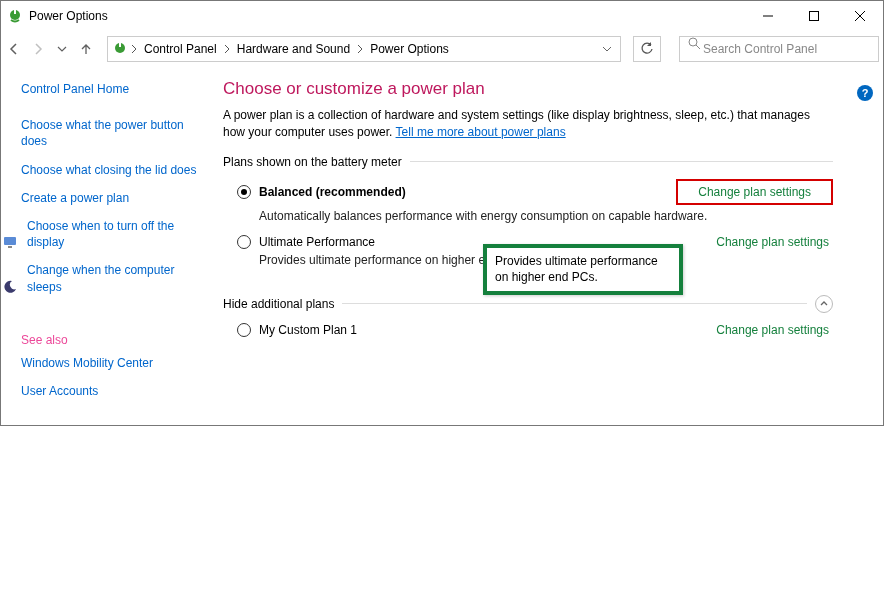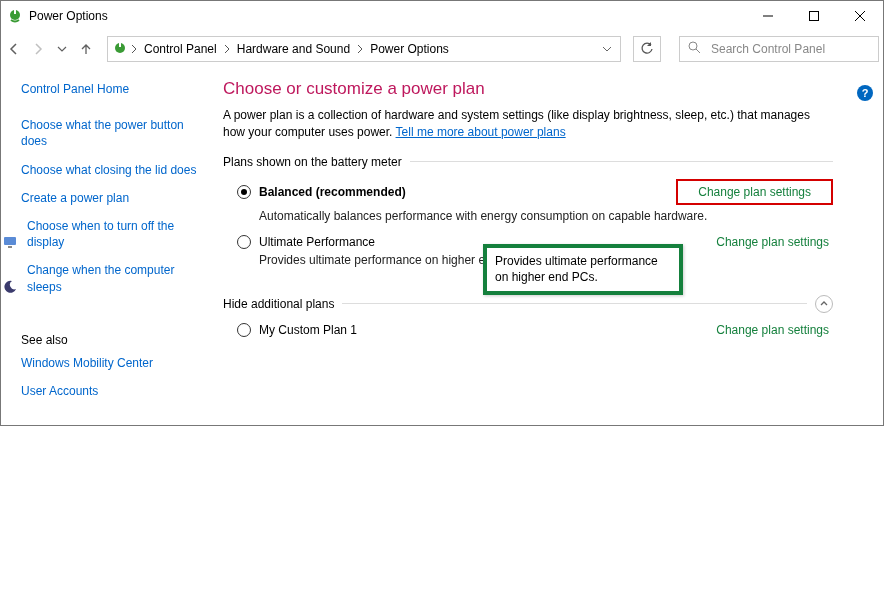--- a/index.html
+++ b/index.html
@@ -15,31 +15,31 @@
   
   .navbar { height: 36px; display: flex; align-items: center; padding: 0 4px; gap: 6px; }
   .nav-arrow { width: 18px; height: 18px; display: flex; align-items: center; justify-content: center; color: #606060; }
   .nav-arrow.disabled { color: #c0c0c0; }
   .addr-box { flex: 1; height: 26px; border: 1px solid #ccc; display: flex; align-items: center; padding: 0 4px; gap: 2px; margin-left: 6px; }
   .crumb { padding: 2px 4px; display: flex; align-items: center; gap: 2px; }
   .crumb-sep { color: #555; display:inline-flex; }
   .addr-right { margin-left: auto; display: flex; align-items: center; gap: 0; }
   .addr-drop { width: 18px; height: 24px; display: flex; align-items: center; justify-content: center; color: #666; }
   .refresh-btn { width: 28px; height: 26px; border:1px solid #ccc; display: flex; align-items: center; justify-content: center; margin-left: 6px; }
-  .search-box { width: 200px; height: 26px; border: 1px solid #ccc; display: flex; align-items: center; padding: 0 8px; gap: 8px; color: #777; margin-left: 12px; }
+  .search-box { width: 200px; height: 26px; border: 1px solid #ccc; display: flex; padding: 0 8px; color: #777; margin-left: 12px; }
   .search-box input { border: none; outline: none; width: 100%; font-size: 12px; color: #333; }
   .search-box input::placeholder { color: #888; }
   
   .body { display: flex; height: calc(100% - 66px); position: relative; }
   .sidebar { width: 210px; padding: 14px 10px 14px 20px; }
   .side-link { color: #0066cc; margin-bottom: 12px; font-size: 12px; line-height: 1.35; cursor: pointer; }
   .side-link.with-icon { display: flex; gap: 6px; align-items: flex-end; }
   .side-icon-slot { width: 16px; height: 16px; flex-shrink:0; display:flex; align-items:center; justify-content:center; margin-left:-19px; margin-right:3px;}
   .see-also { position: absolute; bottom: 14px; left: 20px; }
-  .see-also-header { color: #000000; font-size: 12px; margin-bottom: 8px; }
+  .see-also-header { color: #ec4899; font-size: 12px; margin-bottom: 8px; }
   .main { flex: 1; padding: 12px 50px 12px 12px; position: relative; }
   .main-title { color: #be185d; font-size: 17px; margin-bottom: 8px; }
   .main-desc { font-size: 12px; line-height: 1.4; margin-bottom: 14px; max-width: 600px; }
   .main-desc a { color: #0066cc; text-decoration: underline; }
   .section-header { font-size: 12px; display: flex; align-items: center; gap: 8px; margin: 8px 0 10px 0; }
   .section-header .line { flex: 1; height: 1px; background: #ddd; }
   .plan { margin: 4px 0 12px 14px; }
   .plan-row { display: flex; align-items: center; }
   .plan-radio { width: 14px; height: 14px; border: 1px solid #333; border-radius: 50%; display: inline-flex; align-items: center; justify-content: center; margin-right: 8px; flex-shrink: 0; }
   .plan-radio.selected::after { content: ""; width: 6px; height: 6px; background: #000; border-radius: 50%; }

